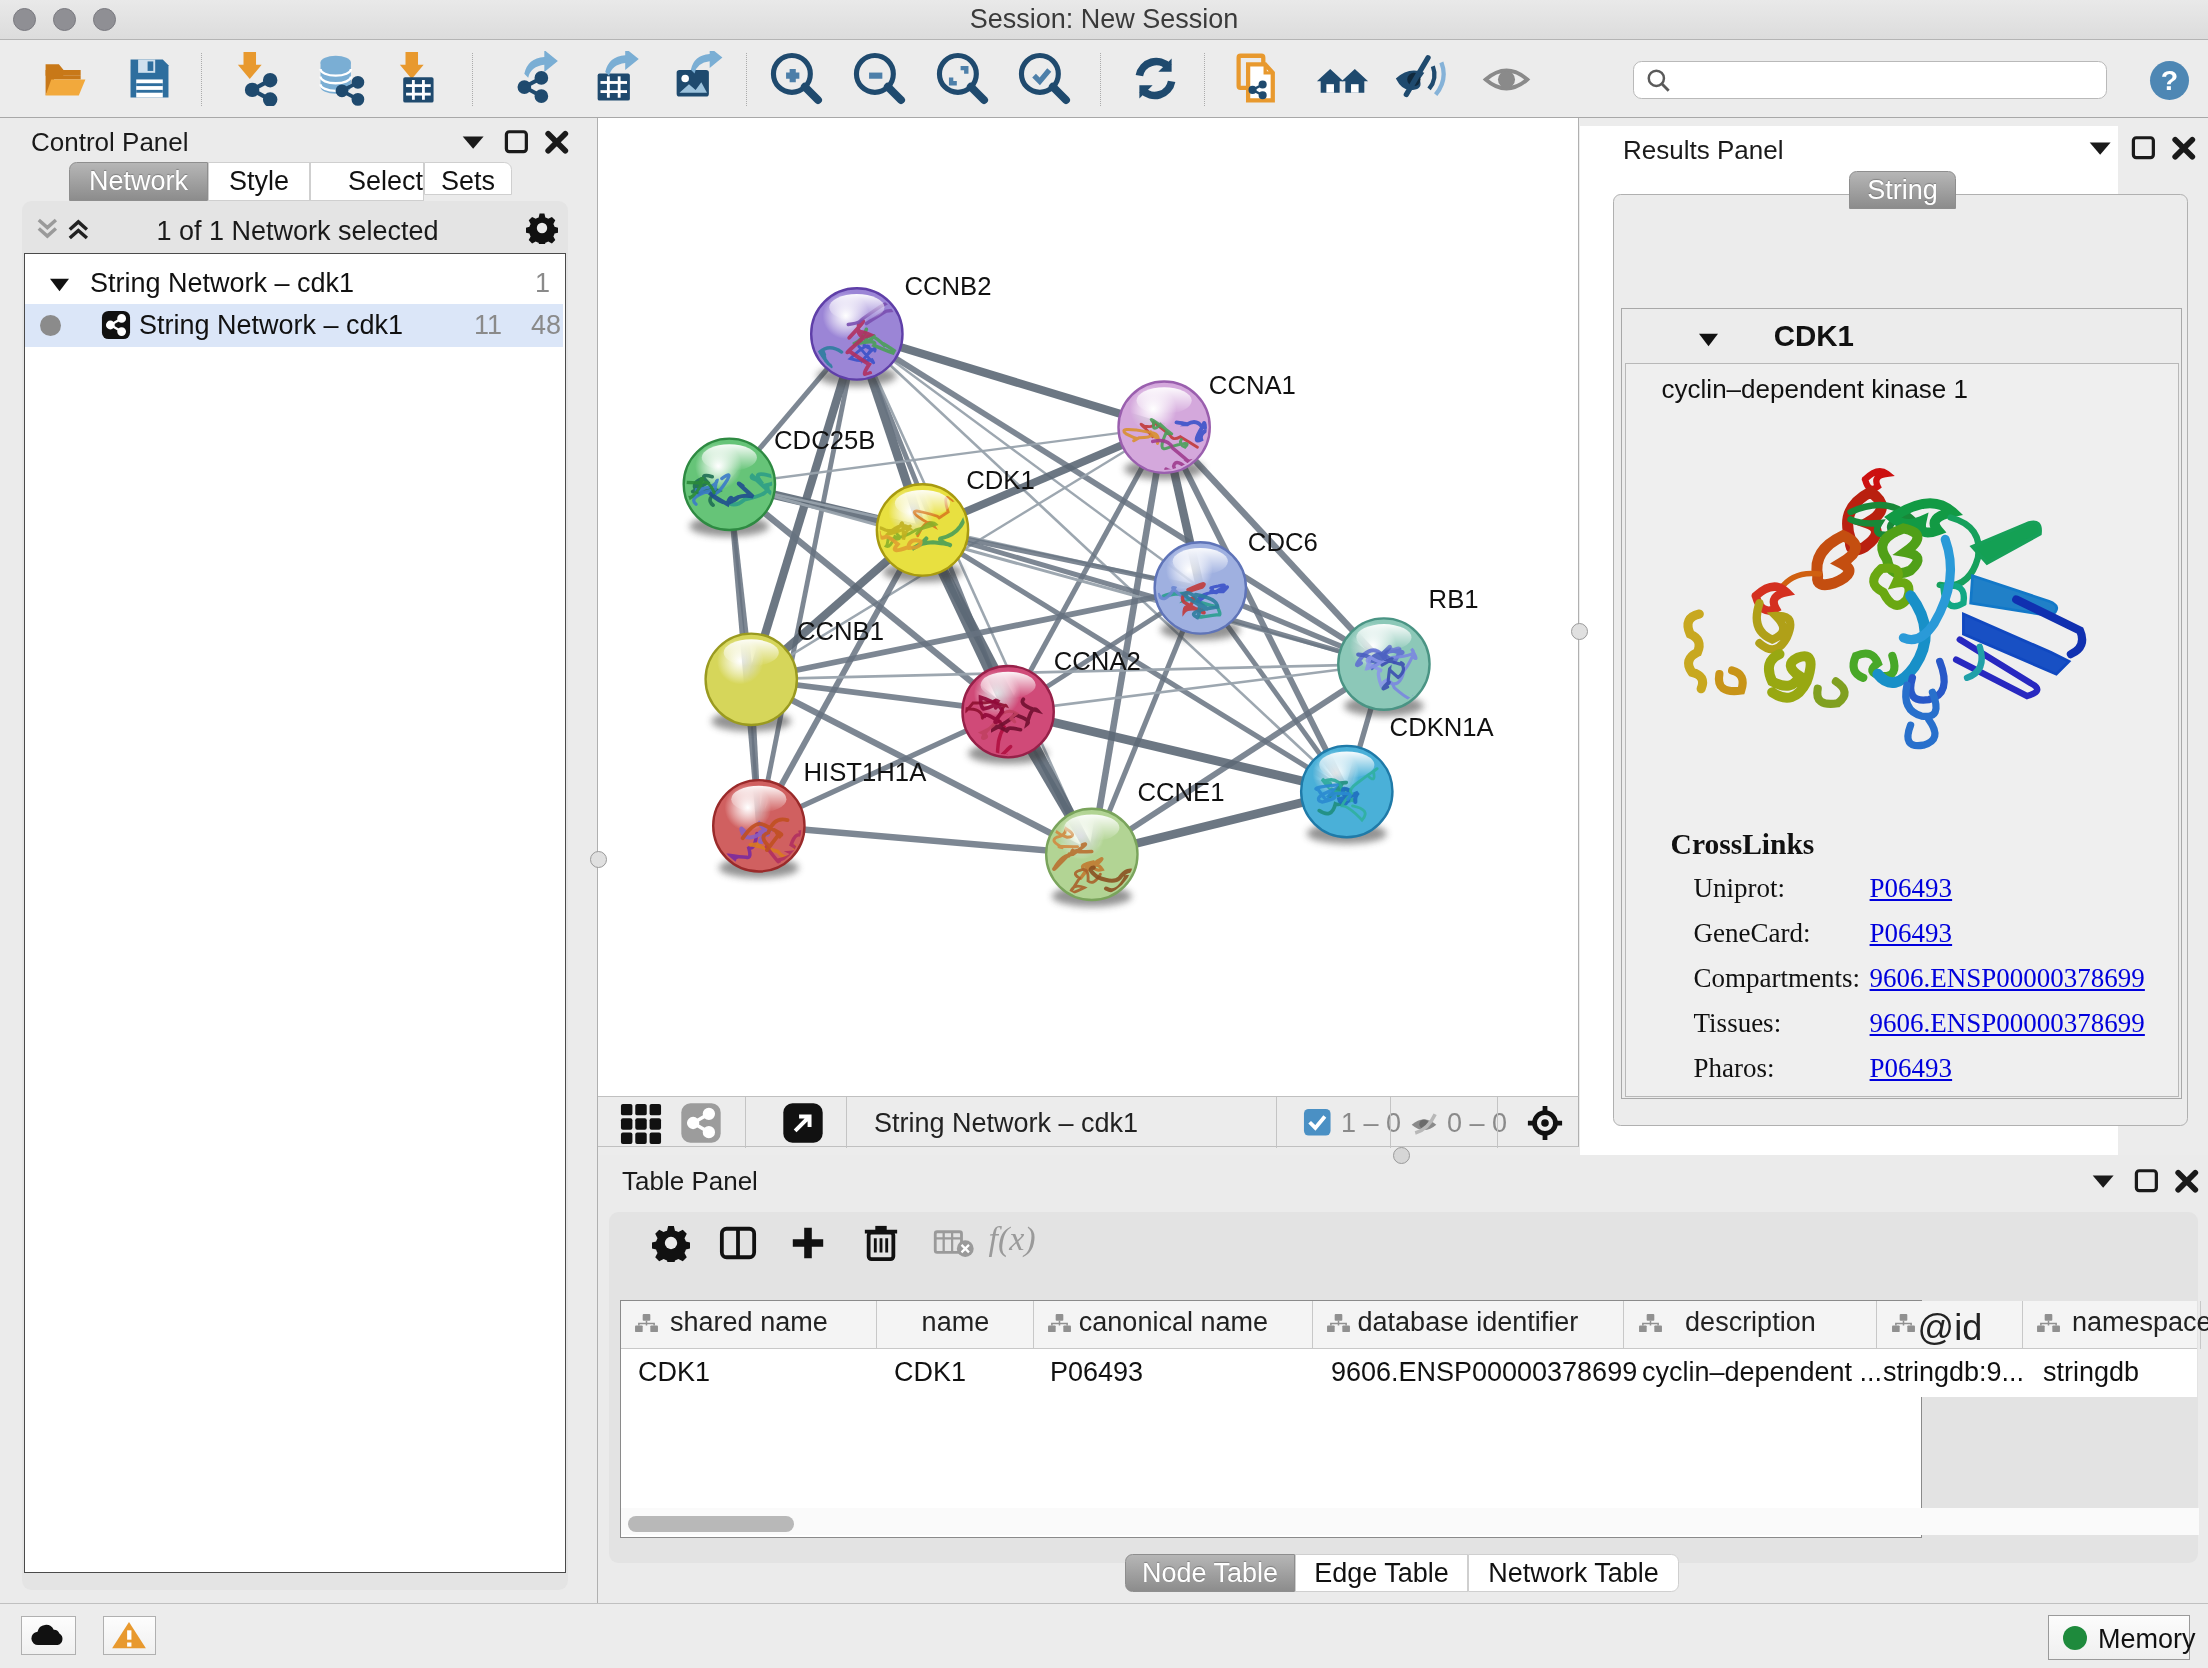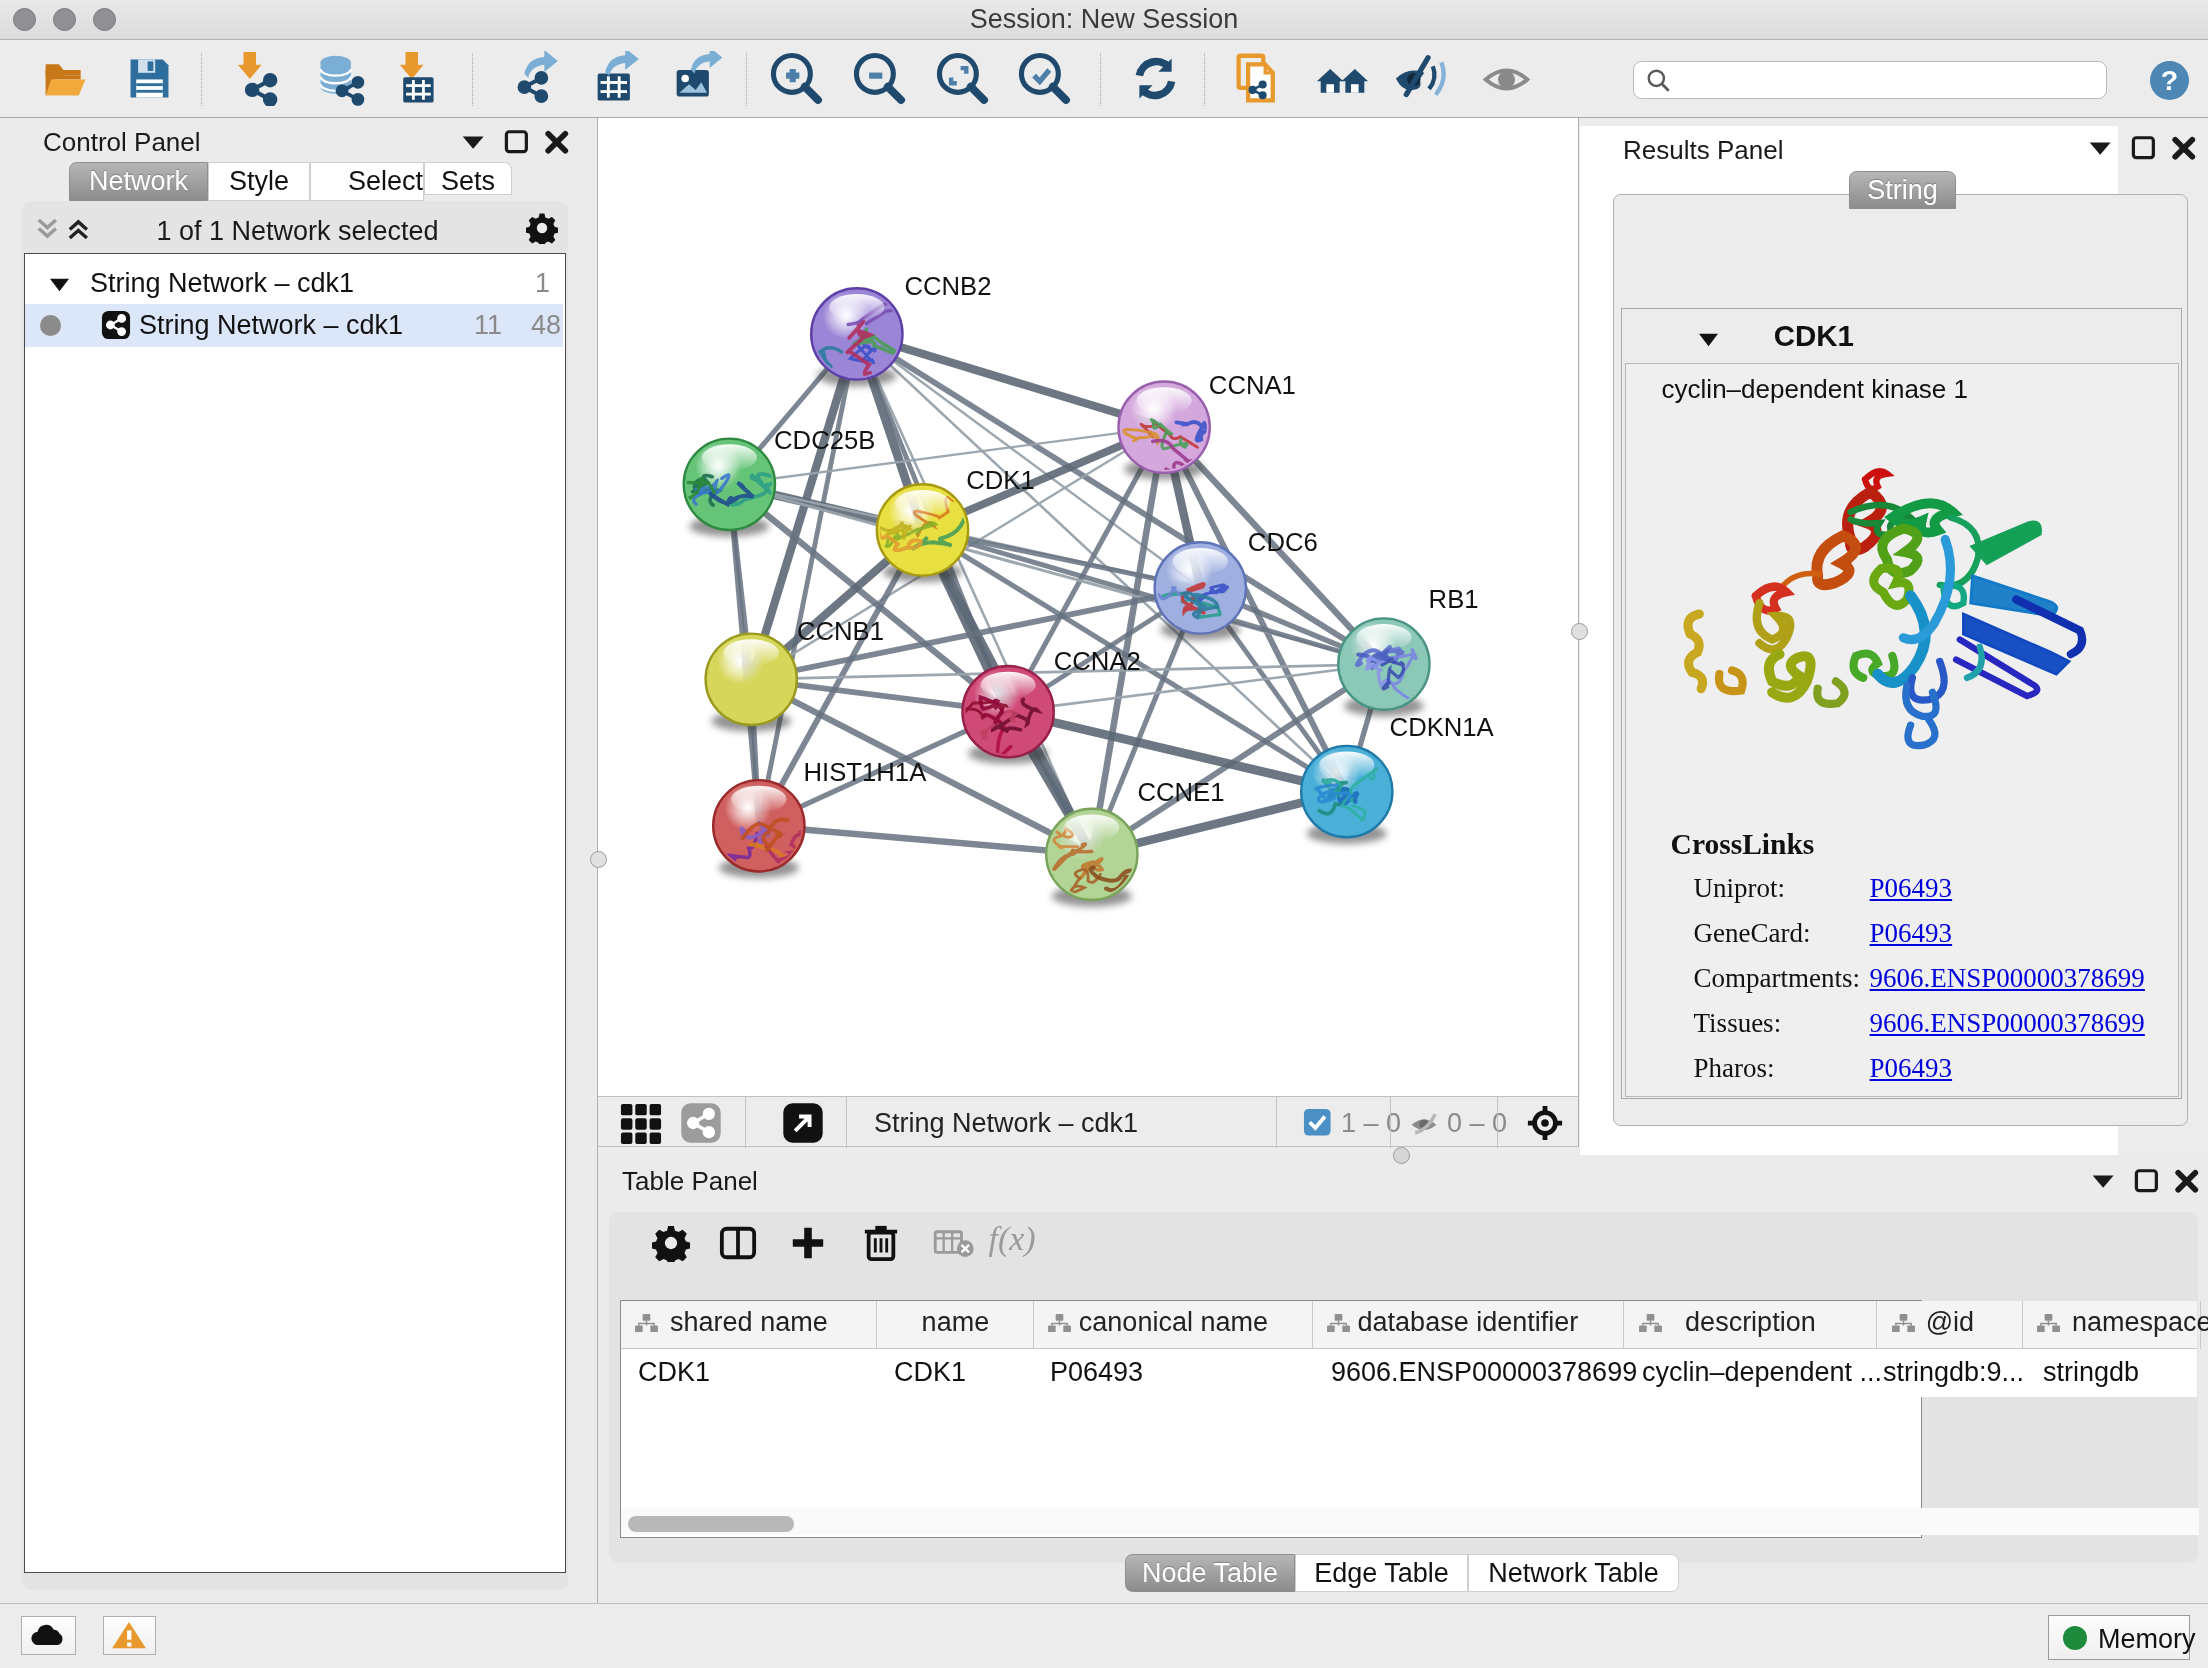--- a/index.html
+++ b/index.html
@@ -162,21 +162,21 @@
   <div class="abs" style="left:1633px;top:21px;width:474px;height:38px;background:#fff;border:1.9px solid #b9b9b9;border-radius:8.6px">
     <svg width="28.5" height="28.5" viewBox="0 0 30 30" style="position:absolute;left:9.5px;top:3.8px">
       <circle cx="13" cy="13" r="8" fill="none" stroke="#5a5a5a" stroke-width="2.6"></circle>
       <line x1="19" y1="19" x2="26" y2="26" stroke="#5a5a5a" stroke-width="3"></line>
       </svg>
   </div>
   <div class="abs" style="left:2150px;top:21px;width:39px;height:39px;border-radius:50%;background:#4e87b4;color:#fff;font-size:28.5px;font-weight:bold;text-align:center;line-height:39px">?</div>
 </div>
 
 <div class="abs" style="left:0;top:118px;width:598px;height:1485px;background:#ebebeb;border-right:1px solid #b0b0b0">
-  <div class="abs ptitle" style="left:43px;top:8.6px">Control Panel</div>
+  <div class="abs ptitle" style="left:31px;top:8.6px">Control Panel</div>
   <div class="abs" style="left:457px;top:8.6px"><svg width="114" height="28.5" viewBox="0 0 120 30">
         <path d="M6 10 h22 l-11 13 z" fill="#1a1a1a"></path>
         <rect x="52" y="5" width="21" height="21" rx="3" fill="none" stroke="#1a1a1a" stroke-width="3.4"></rect>
         <path d="M96 7 l18 18 M114 7 l-18 18" stroke="#1a1a1a" stroke-width="6" stroke-linecap="round"></path>
       </svg></div>
 
   <div class="abs graytab" style="left:69px;top:44px;width:139px;height:39px;border-radius:7.6px 0 0 0;border:1px solid #8e8e8e;font-size:27px;text-align:center;line-height:37px">Network</div>
   <div class="abs whitetab" style="left:208px;top:44px;width:102px;height:39px;border:1px solid #cfcfcf;font-size:27px;text-align:center;line-height:37px">Style</div>
   <div class="abs whitetab" style="left:310px;top:44px;width:114px;height:39px;border:1px solid #cfcfcf;font-size:27px;text-align:right;line-height:37px">Select</div>
   <div class="abs whitetab" style="left:424px;top:44px;width:88px;height:33px;border-radius:0 7.6px 0 0;border:1px solid #cfcfcf;font-size:27px;text-align:center;line-height:37px">Sets</div>
@@ -705,21 +705,21 @@
           <div class="abs" style="left:1003px;top:5.7px;width:253px;text-align:center;font-size:27px;color:#222">description</div>
         <div class="abs" style="left:1256px;top:0;width:146px;height:48px;border-right:1px solid #c8c8c8"></div>
         <span style="position:absolute;left:1270px;top:12.4px"><svg width="25" height="21" viewBox="0 0 26 22">
               <g fill="#909090">
                 <rect x="9" y="1" width="8" height="7" rx="1"></rect>
                 <rect x="1" y="13" width="8" height="7" rx="1"></rect>
                 <rect x="17" y="13" width="8" height="7" rx="1"></rect>
                 <path d="M13 8 v3 M5 13 v-2 h16 v2 M13 8 v5" stroke="#909090" stroke-width="1.6" fill="none"></path>
               </g>
             </svg></span>
-          <div class="abs" style="left:1256px;top:5.7px;width:146px;text-align:center;font-size:27px;color:#222">@id</div>
+          <div class="abs" style="left:1256px;top:5.7px;width:146px;text-align:center;font-size:36px;color:#222">@id</div>
         <div class="abs" style="left:1402px;top:0;width:178px;height:48px;border-right:1px solid #c8c8c8"></div>
         <span style="position:absolute;left:1415px;top:12.4px"><svg width="25" height="21" viewBox="0 0 26 22">
               <g fill="#909090">
                 <rect x="9" y="1" width="8" height="7" rx="1"></rect>
                 <rect x="1" y="13" width="8" height="7" rx="1"></rect>
                 <rect x="17" y="13" width="8" height="7" rx="1"></rect>
                 <path d="M13 8 v3 M5 13 v-2 h16 v2 M13 8 v5" stroke="#909090" stroke-width="1.6" fill="none"></path>
               </g>
             </svg></span>
           <div class="abs" style="left:1451px;top:5.7px;font-size:27px;color:#222">namespace</div>

